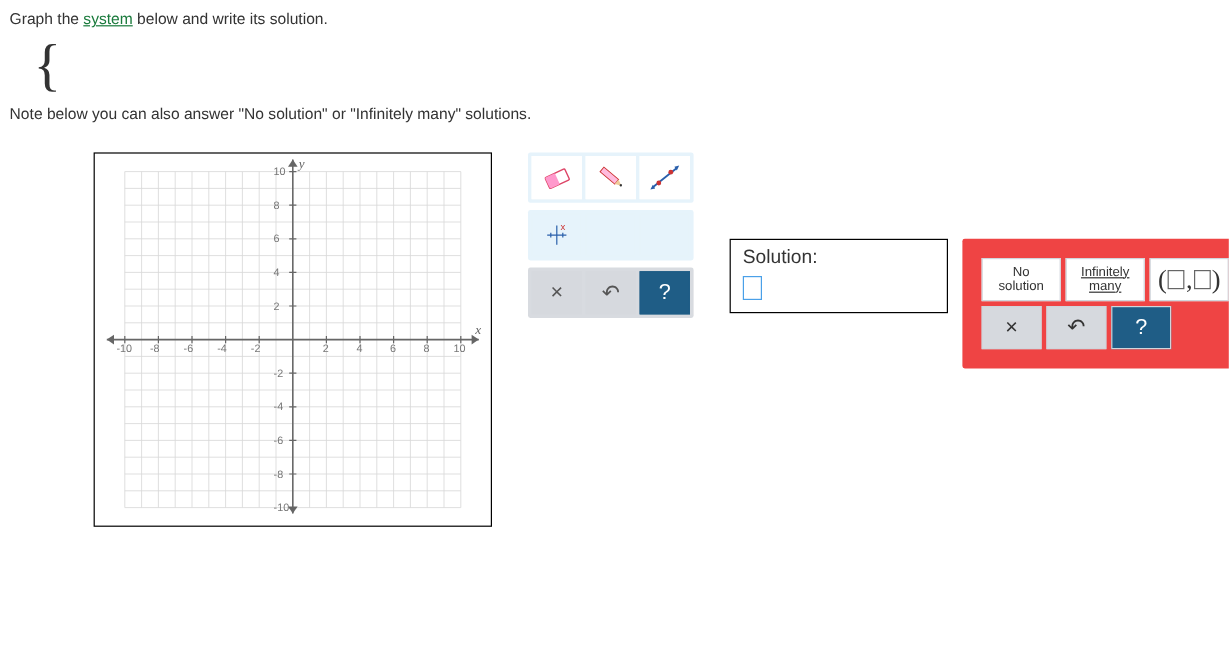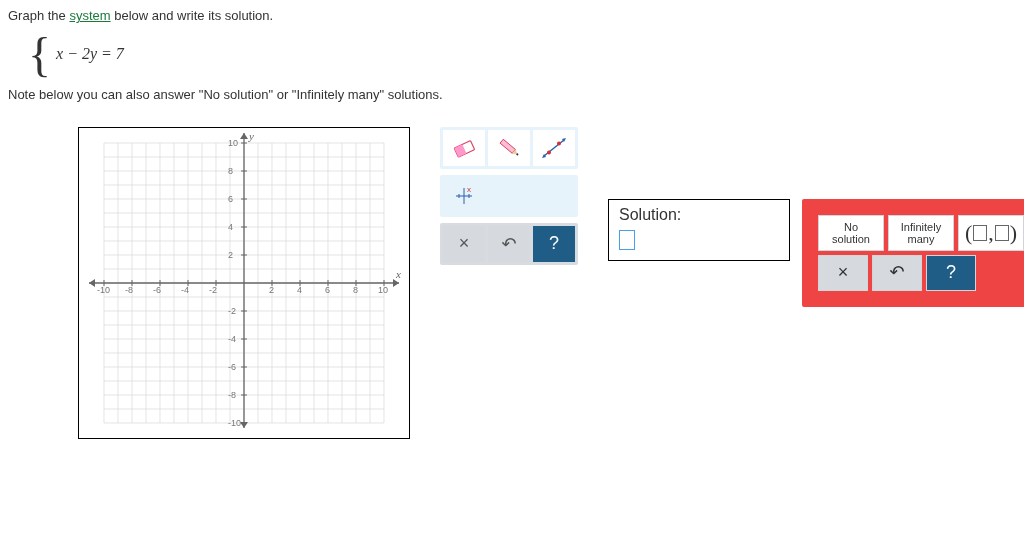--- a/index.html
+++ b/index.html
@@ -125,21 +125,20 @@
 </head>
 <body>
 
 <div class="prompt">
   <span>Graph the </span><a class="underline" href="#">system</a><span> below and write its solution.</span>
 </div>
 
 <div class="equations">
   <span class="brace">{</span>
   <div>
-    <div class="eq-row">x − 2y = 7</div>
   </div>
 </div>
 
 <div class="note">Note below you can also answer "No solution" or "Infinitely many" solutions.</div>
 
 <div class="main-area">
   <div class="chart-wrap">
     <svg class="chart" width="330" height="310" viewBox="0 0 330 310">
       <g id="grid">
           <line x1="25" x2="25" y1="15" y2="295" stroke="#d9d9d9" stroke-width="0.7"></line>
@@ -292,21 +291,21 @@
   <div class="solution-wrap">
     <div class="solution-box">
       <div class="title">Solution:</div>
       <span class="input-rect"></span>
     </div>
 
     <div class="right-panel">
       <div class="right-row">
         <div class="right-btn wide" style="white-space:pre-line;">No
 solution</div>
-        <div class="right-btn wide" style="white-space:pre-line;">Infinitely
+        <div class="right-btn wide" style="white-space:pre-line;text-decoration:underline;">Infinitely
 many</div>
         <div class="right-btn paren-box">
           (<span class="sq"></span>,<span class="sq"></span>)
         </div>
       </div>
       <div class="right-row">
         <div class="right-btn dark">×</div>
         <div class="right-btn dark">↶</div>
         <div class="right-btn darkblue">?</div>
       </div>

